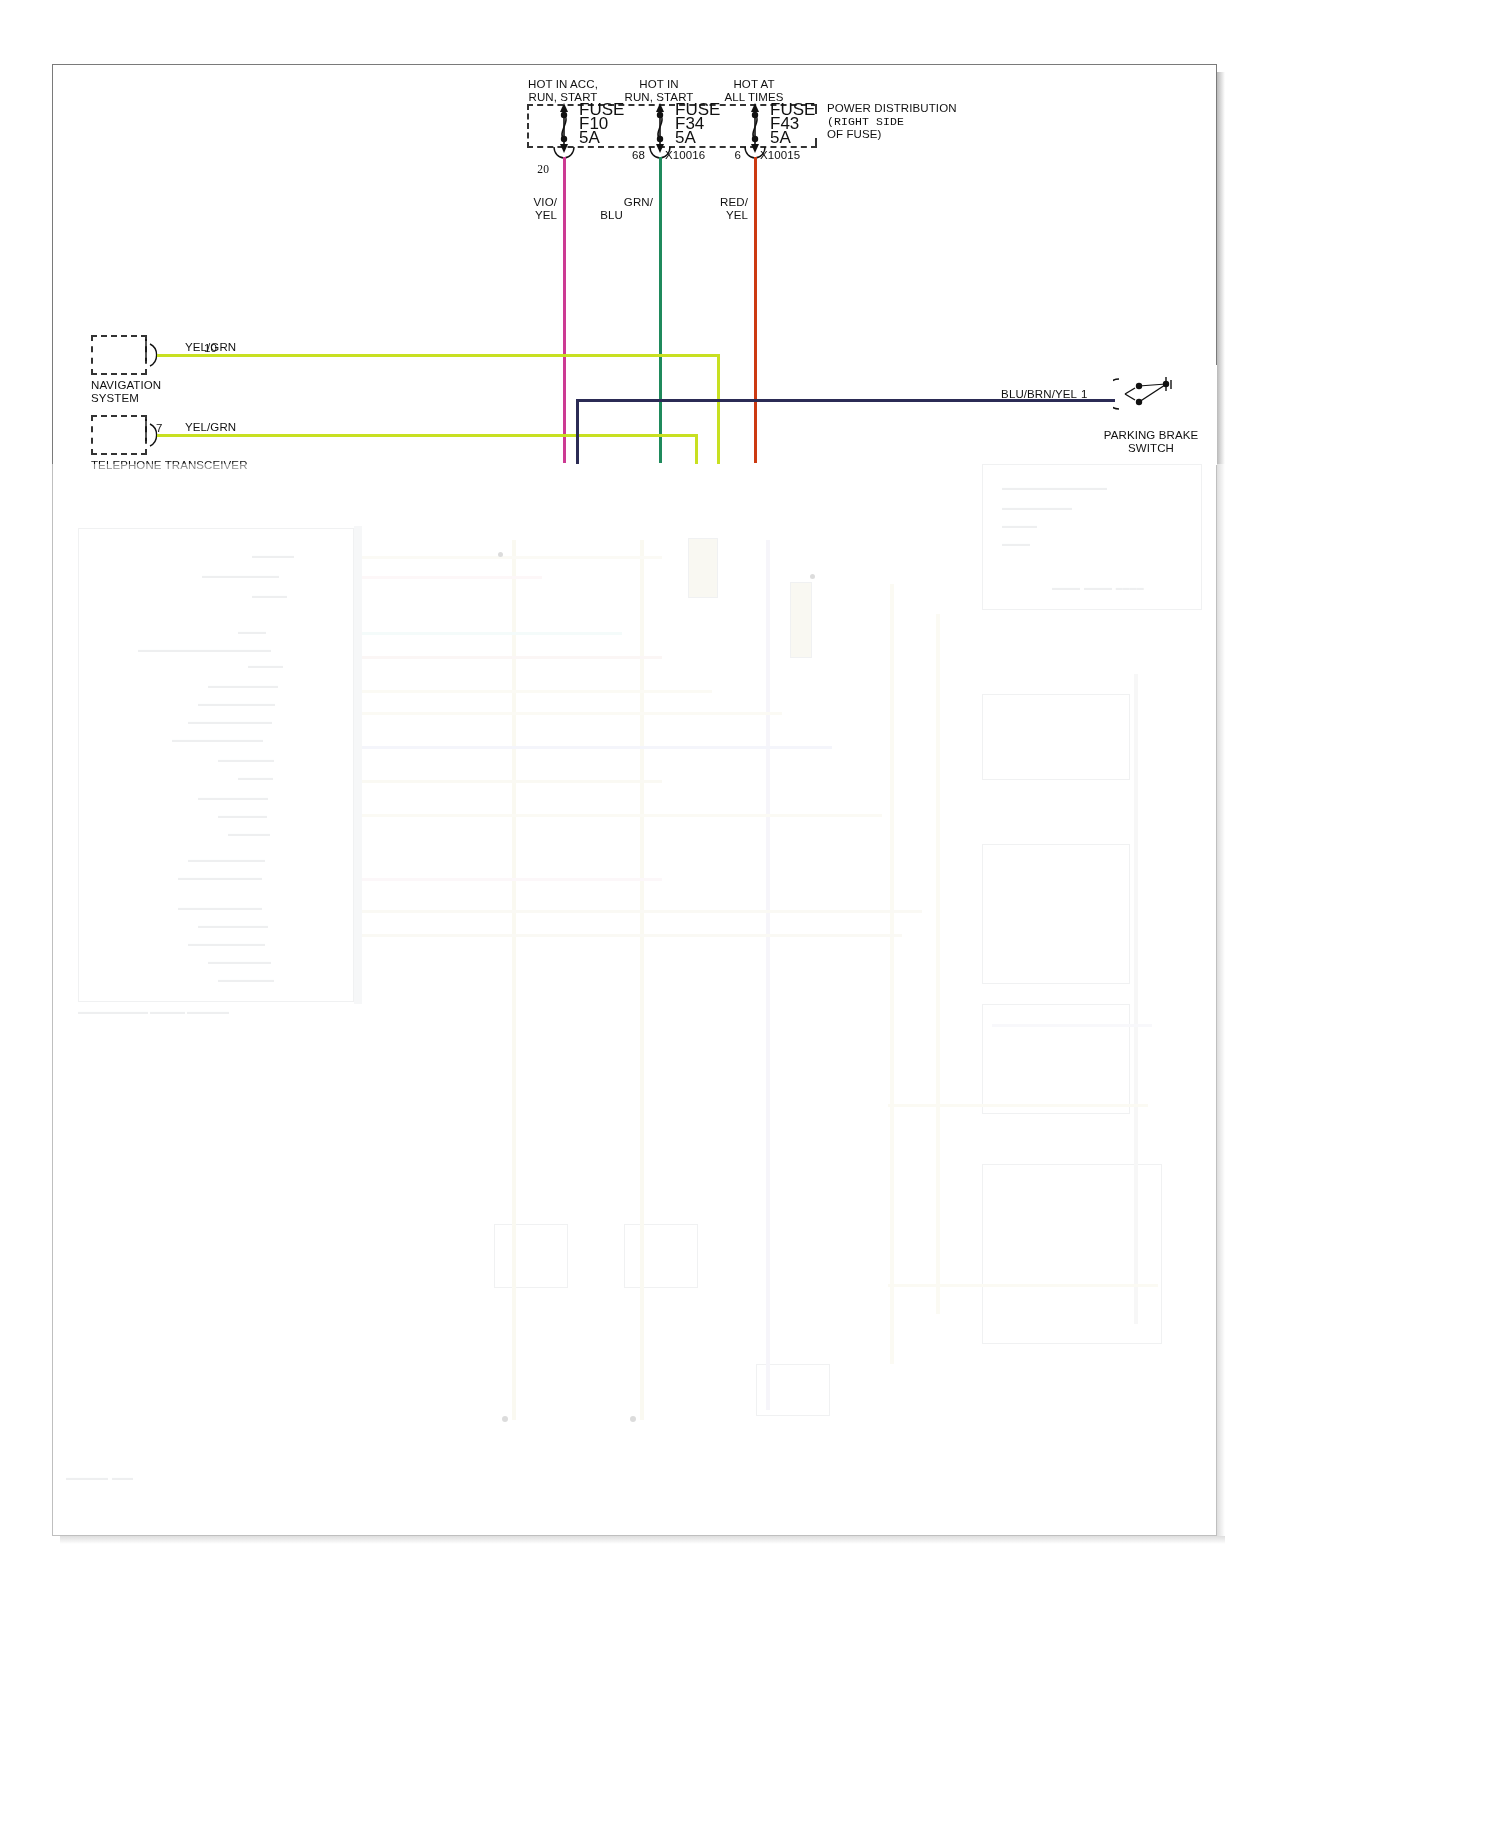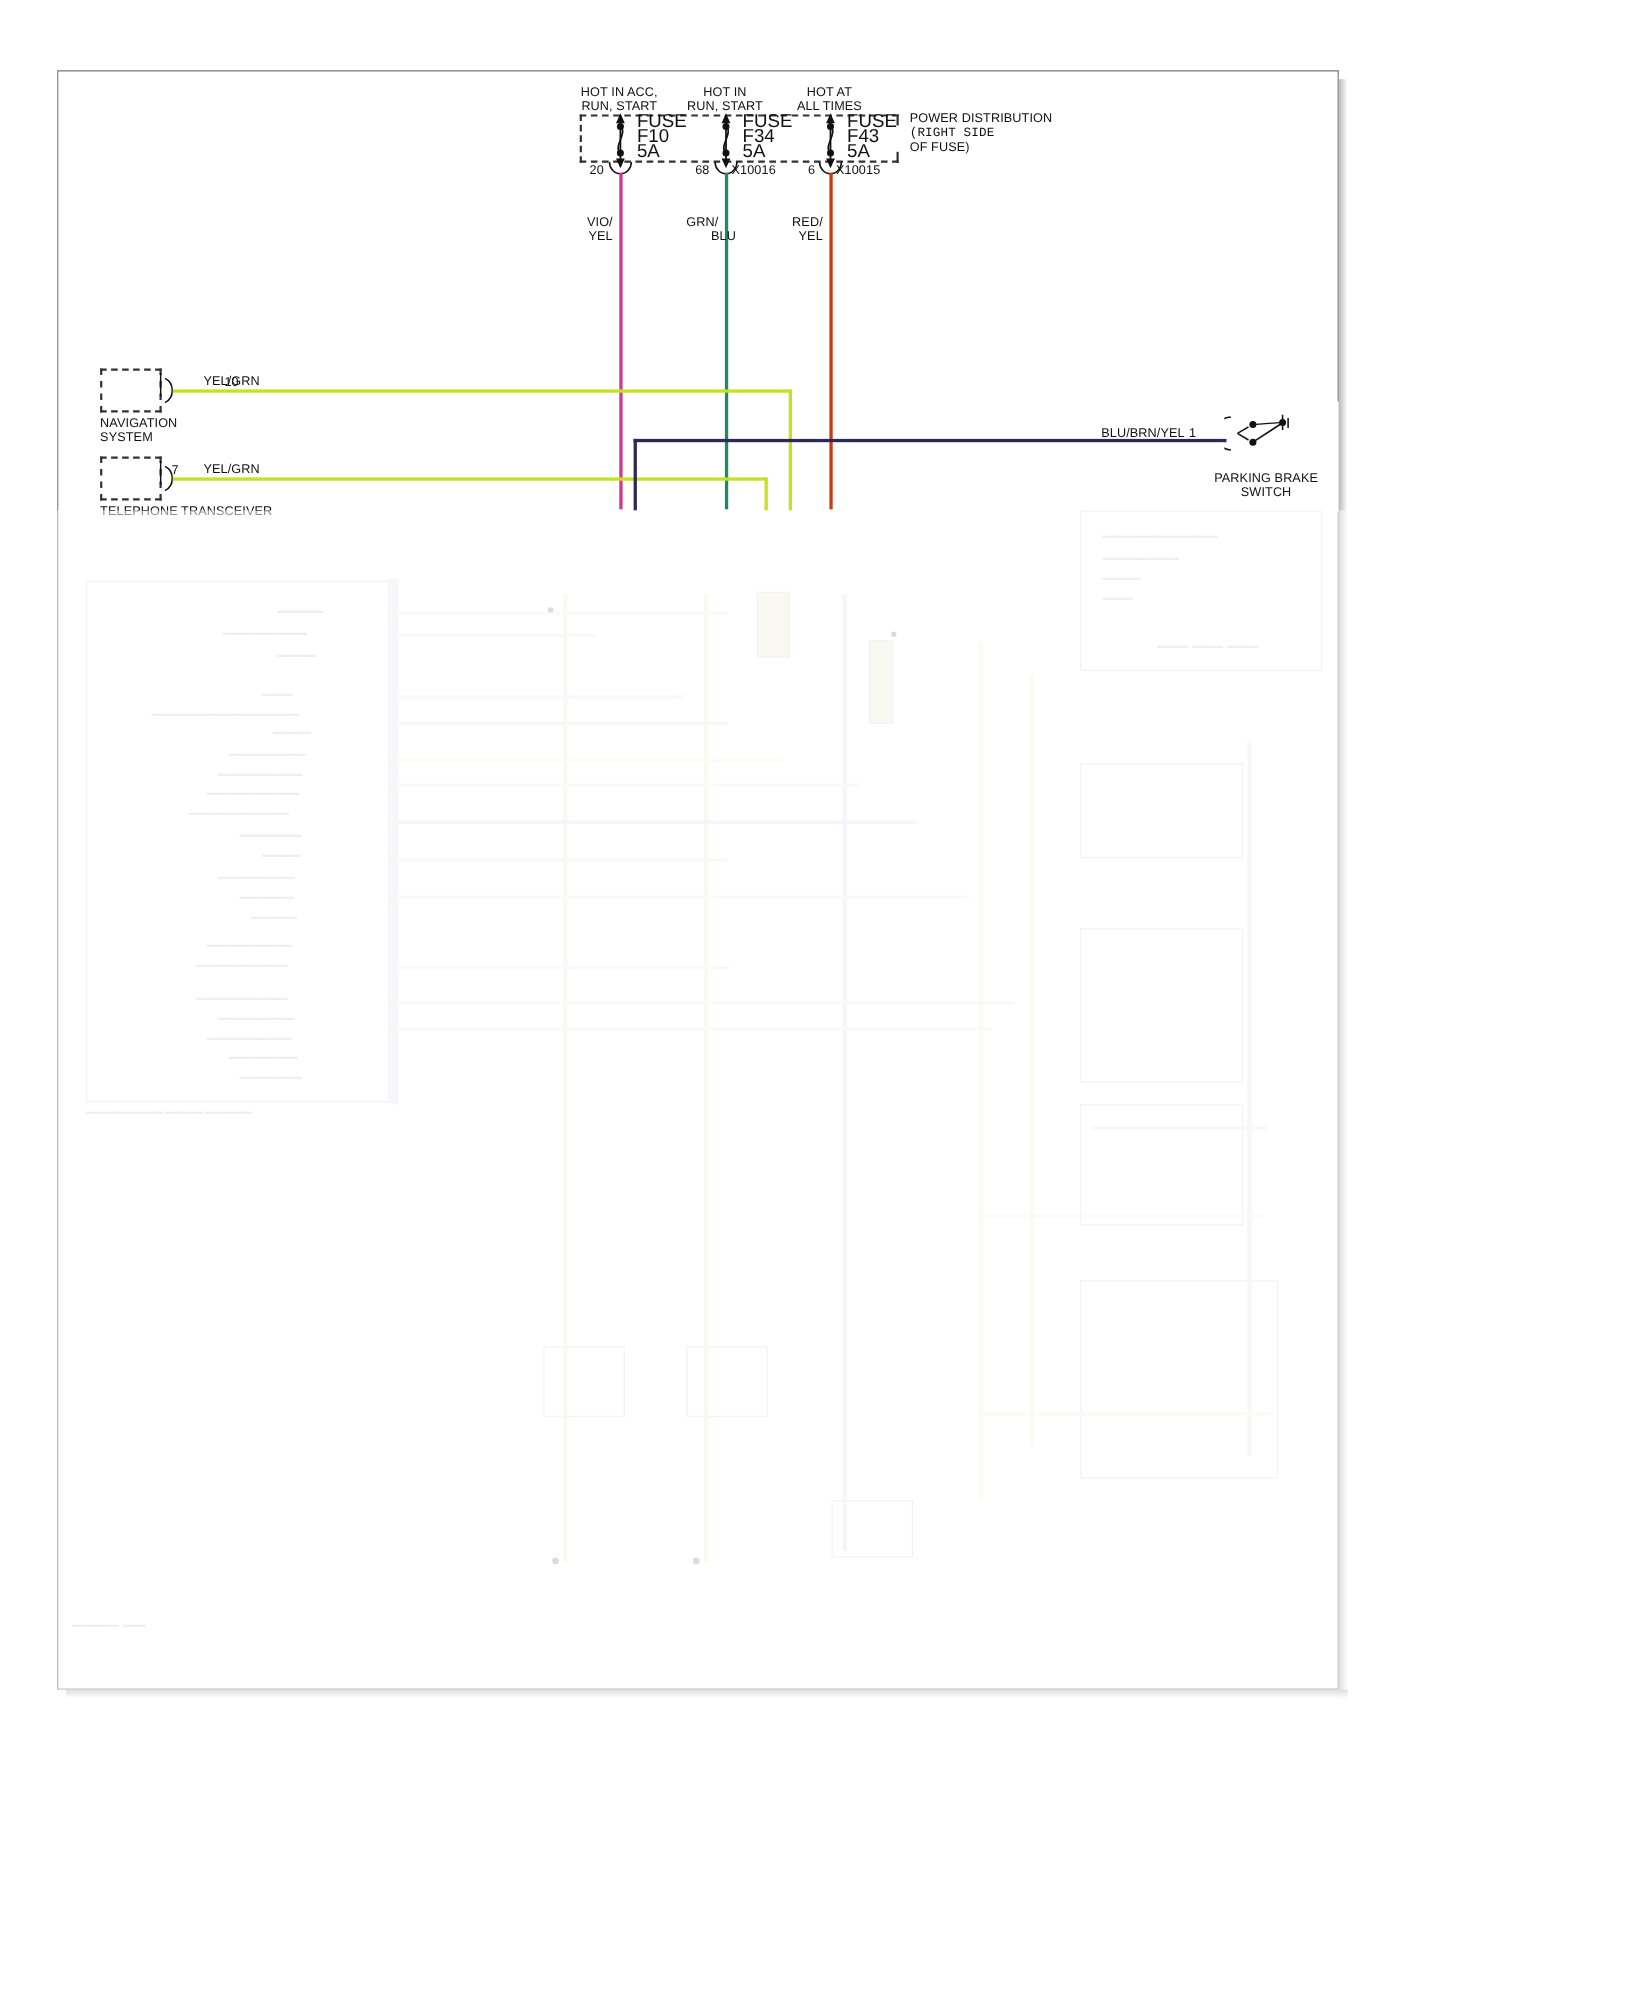--- a/index.html
+++ b/index.html
@@ -175,21 +175,21 @@
     <div class="fuse-text" style="left:717px; top:52px;text-align:right;">F43</div>
     <div class="fuse-text" style="left:717px; top:66px;">5A</div>
 
     <div class="lbl" style="left:774px; top:37px;">POWER DISTRIBUTION</div>
     <div class="lbl" style="left:774px; top:50px;font-family:Liberation Mono, monospace;">(RIGHT SIDE</div>
     <div class="lbl" style="left:774px; top:63px;">OF FUSE)</div>
 
     <svg style="position:absolute; left:500px; top:82px;" width="22" height="12">
       <path d="M1 0 A 10 11 0 0 0 21 0" stroke="#111" stroke-width="1.4" fill="none"></path>
     </svg>
-    <div class="lbl r" style="left:496px; top:84px;">20</div>
+    <div class="lbl r" style="left:496px; top:98px;font-family:Liberation Serif, serif;">20</div>
 
     <svg style="position:absolute; left:596px; top:82px;" width="22" height="12">
       <path d="M1 0 A 10 11 0 0 0 21 0" stroke="#111" stroke-width="1.4" fill="none"></path>
     </svg>
     <div class="lbl r" style="left:592px; top:84px;">68</div>
     <div class="lbl" style="left:612px; top:84px;">X10016</div>
 
     <svg style="position:absolute; left:691px; top:82px;" width="22" height="12">
       <path d="M1 0 A 10 11 0 0 0 21 0" stroke="#111" stroke-width="1.4" fill="none"></path>
     </svg>
@@ -197,21 +197,21 @@
     <div class="lbl" style="left:707px; top:84px;">X10015</div>
 
     <div class="wire wv" style="left:510px; top:92px; height:306px; background:#cc3a93;"></div>
     <div class="wire wv" style="left:606px; top:92px; height:306px; background:#1f8a5c;"></div>
     <div class="wire wv" style="left:701px; top:92px; height:306px; background:#cc3a12;"></div>
 
     <div class="lbl r" style="left:504px; top:131px;">VIO/</div>
     <div class="lbl r" style="left:504px; top:144px;">YEL</div>
 
     <div class="lbl r" style="left:600px; top:131px;">GRN/</div>
-    <div class="lbl r" style="left:616px; top:144px;">BLU</div>
+    <div class="lbl r" style="left:570px; top:144px;">BLU</div>
 
     <div class="lbl r" style="left:695px; top:131px;">RED/</div>
     <div class="lbl r" style="left:695px; top:144px;">YEL</div>
 
     <div class="dashbox" style="left:38px; top:270px; width:56px; height:40px;"></div>
     <svg style="position:absolute; left:92px; top:274px;" width="14" height="32">
       <line x1="1" y1="0" x2="1" y2="22" stroke="#111" stroke-width="1.4"></line>
       <path d="M5 5 A 11 12 0 0 1 5 27" stroke="#111" stroke-width="1.4" fill="none"></path>
     </svg>
     <div class="lbl" style="left:103px; top:277px;margin-left:48px;">10</div>

